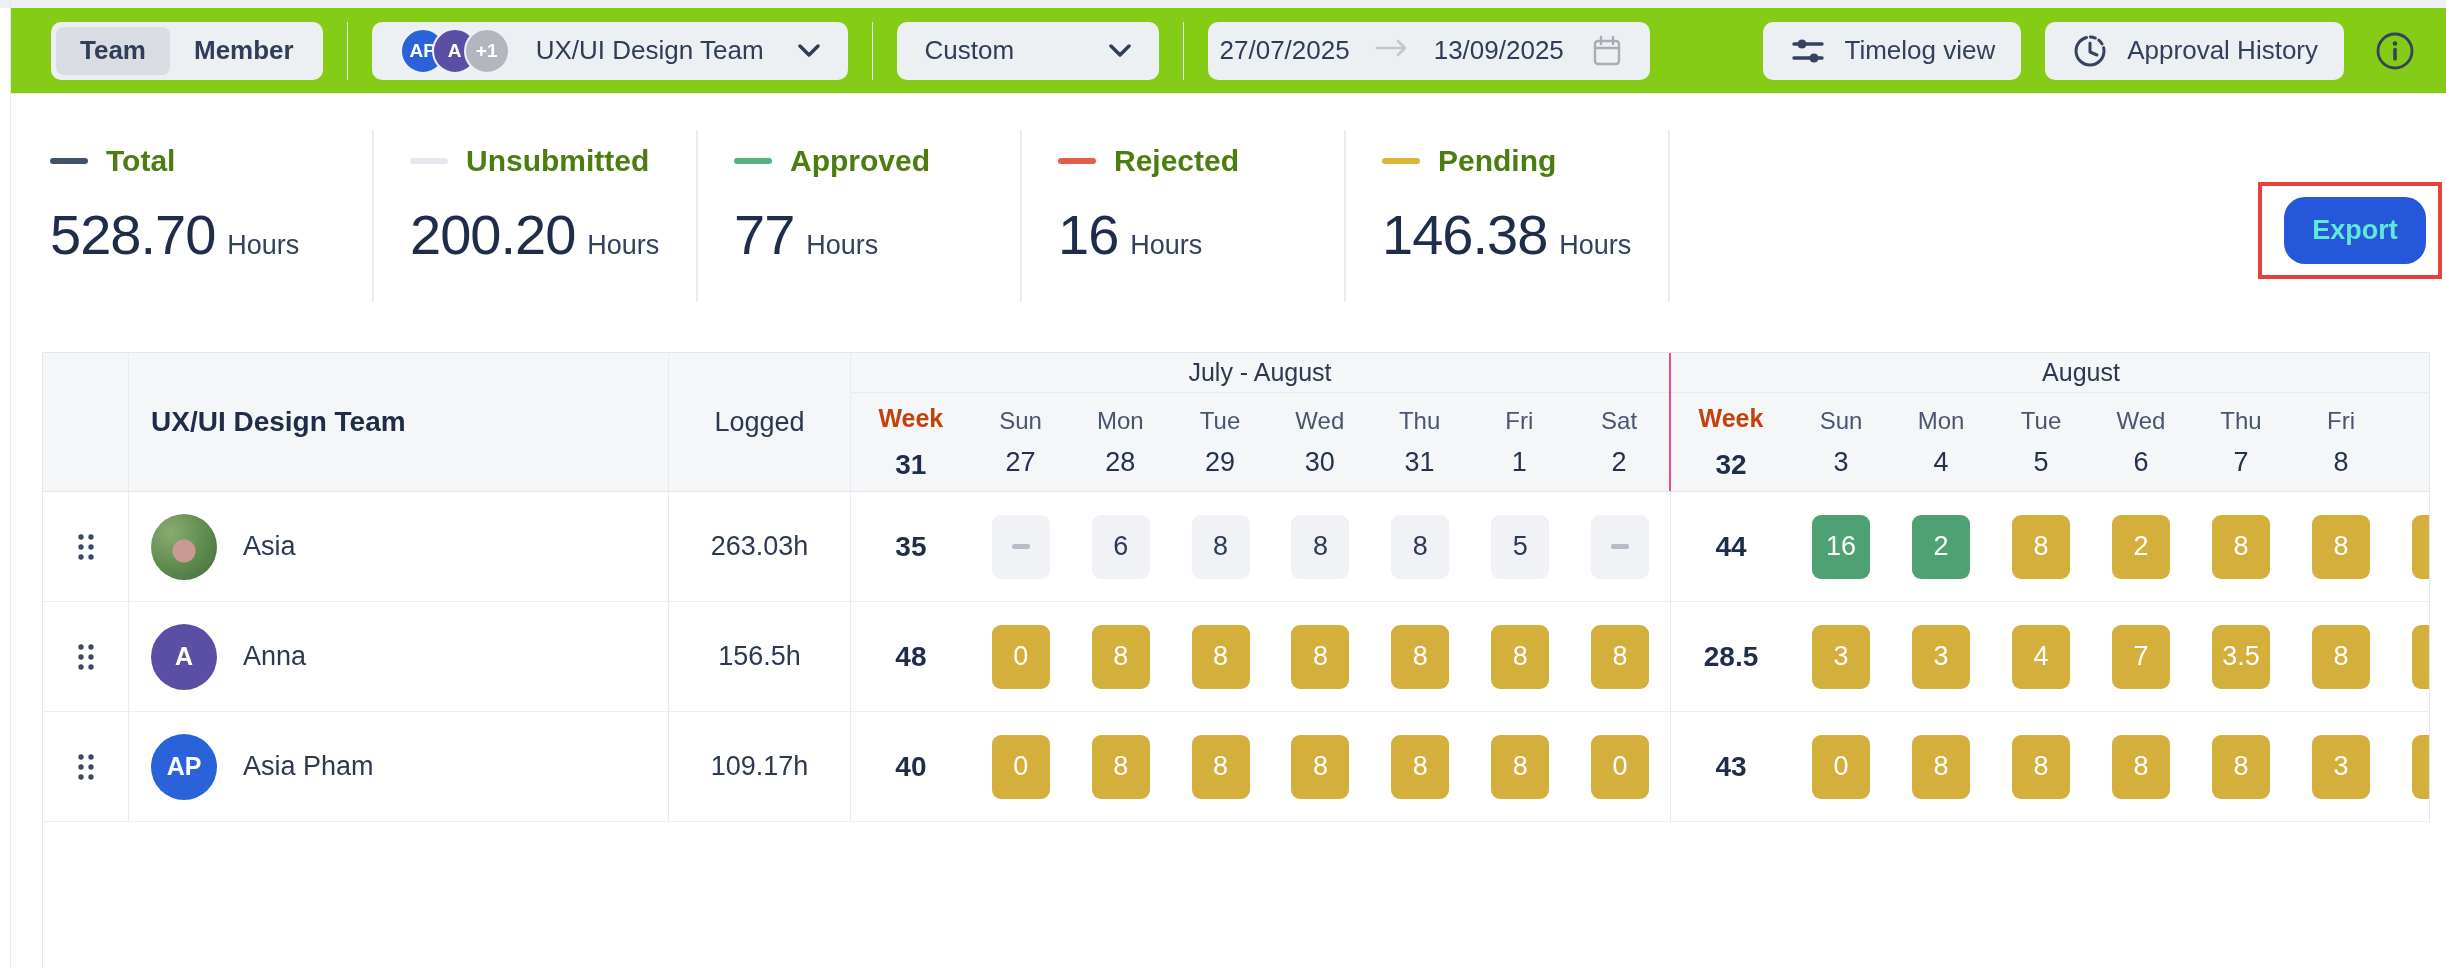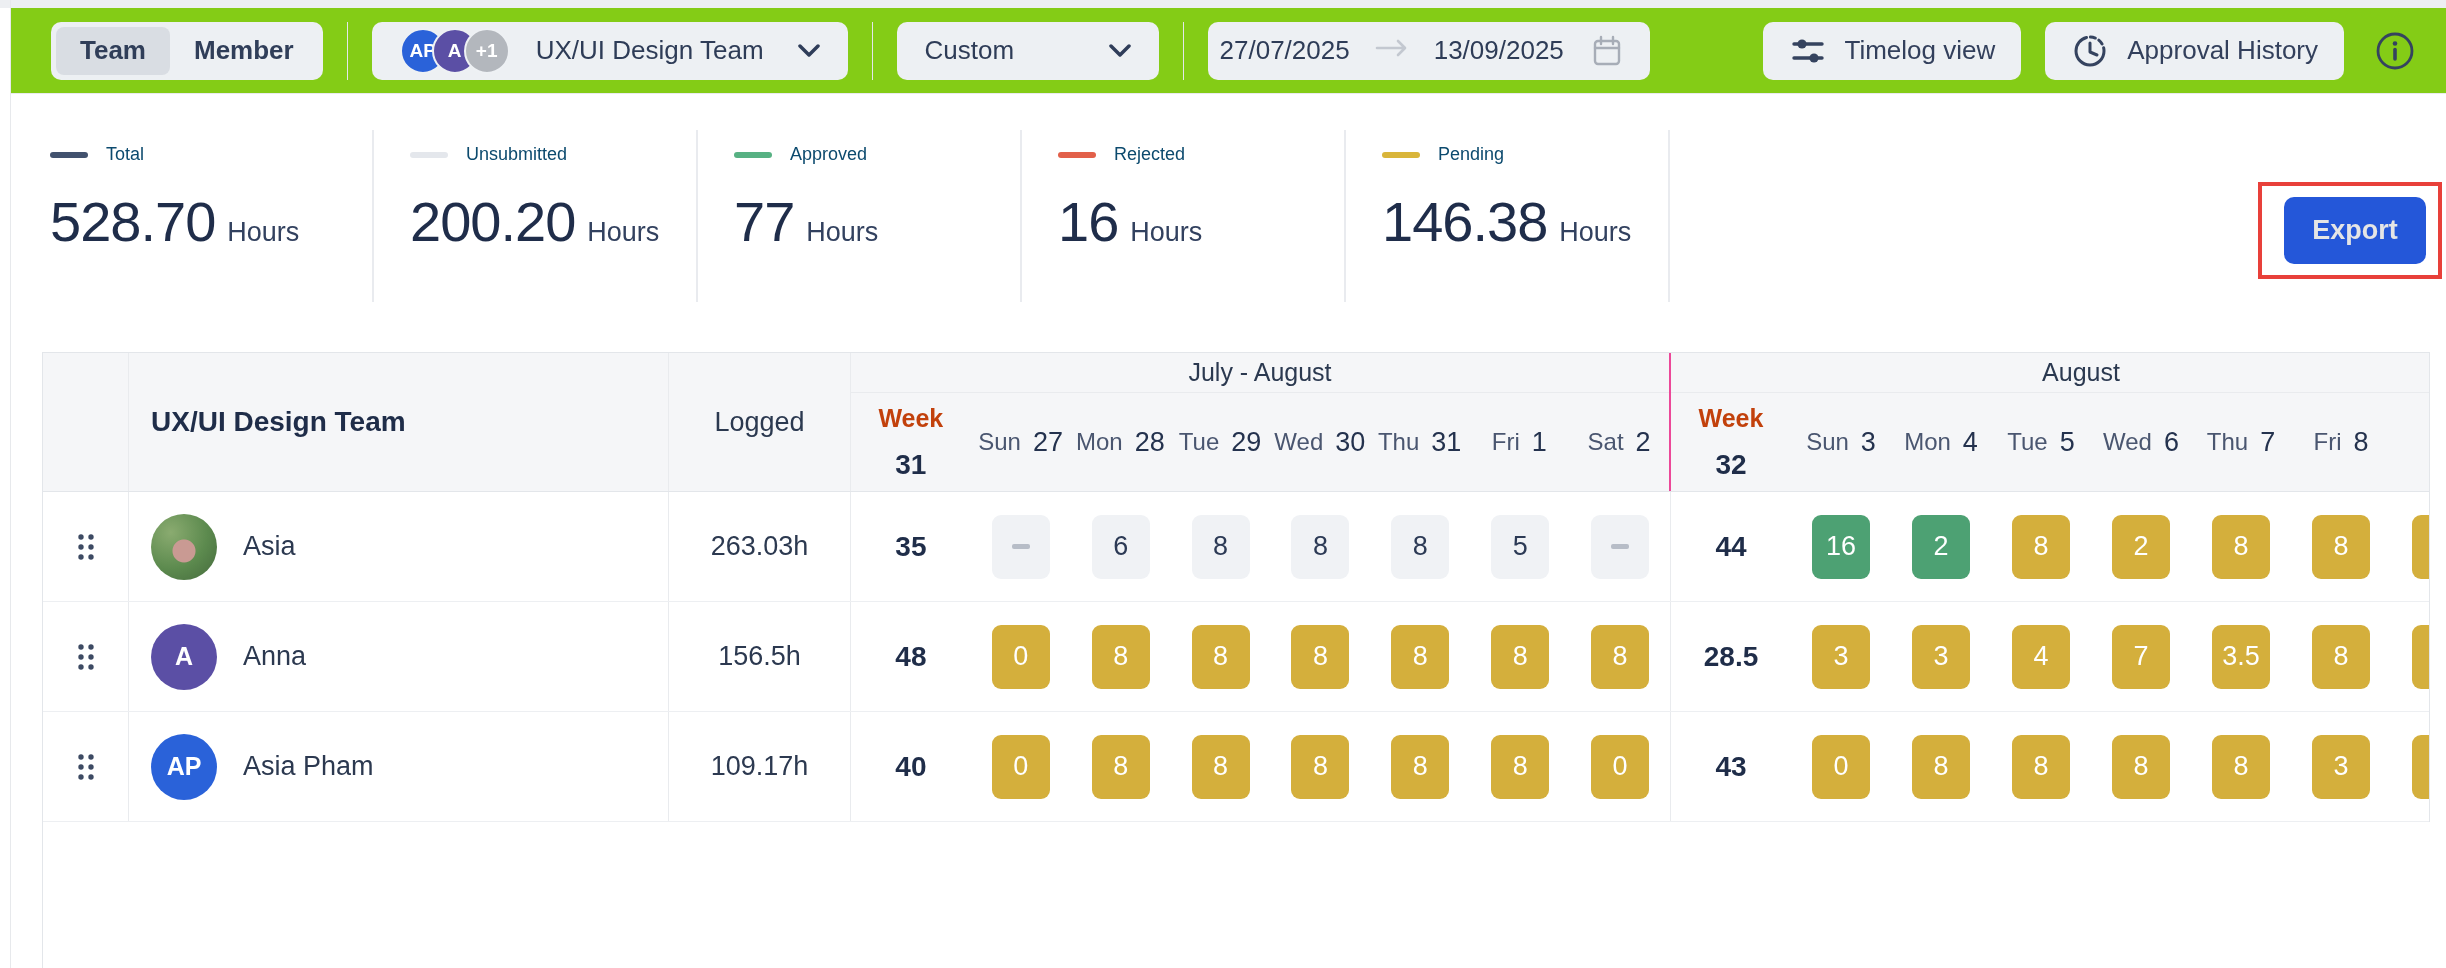--- a/index.html
+++ b/index.html
@@ -36,45 +36,45 @@
   .btn-gray { display:flex; align-items:center; gap:18px; background:#edf0f3; border-radius:10px; height:58px; padding:0 26px;
     font-size:26px; color:#33405c; cursor:pointer; white-space:nowrap; }
   .info-btn { background:none; border:none; display:flex; align-items:center; cursor:pointer; margin-left:6px; }
 
   
   .summary { position:absolute; top:130px; left:50px; right:0; height:172px; display:flex; }
   .stat { width:324px; border-right:2px solid #e9ebef; padding:14px 0 0 0; }
   .stat + .stat { padding-left:36px; }
   .stat-label-row { display:flex; align-items:center; gap:18px; }
   .swatch { width:38px; height:6px; border-radius:3px; flex:0 0 auto; }
-  .stat-label { font-size:18px; font-weight:400; color:#0c4a6e; }
+  .stat-label { font-size:30px; font-weight:700; color:#4d7c0f; }
   .stat-value-row { display:flex; align-items:baseline; margin-top:24px; }
   .stat-num { font-size:56px; color:#1f2d4a; letter-spacing:-1px; }
   .stat-unit { font-size:27px; color:#32415f; margin-left:12px; }
 
   .export-annotation { position:absolute; left:2258px; top:182px; width:184px; height:97px; border:4px solid #e8403a; z-index:4; }
-  .export-btn { position:absolute; left:2284px; top:197px; width:142px; height:67px; background:#2457d9; color:#e5e5e5;
-    font-size:27px; font-weight:700; border-radius:10px; display:flex; align-items:center; justify-content:center; cursor:pointer; z-index:5; border:none; }
+  .export-btn { position:absolute; left:2284px; top:197px; width:142px; height:67px; background:#2457d9; color:#5eead4;
+    font-size:27px; font-weight:700; border-radius:21px; display:flex; align-items:center; justify-content:center; cursor:pointer; z-index:5; border:none; }
 
   
   .table-wrap { position:absolute; left:42px; top:352px; width:2388px; height:616px; border-left:1px solid #e3e6ea; overflow:hidden; }
   .table-wrap::after { content:""; position:absolute; right:0; top:0; height:470px; width:1px; background:#e3e6ea; }
   .thead { display:flex; width:2448px; height:140px; background:#f5f6f8; border-top:1px solid #e3e6ea; border-bottom:1px solid #e3e6ea; }
   .col-handle { width:86px; flex:0 0 auto; border-right:1px solid #e9ebee; display:flex; align-items:center; justify-content:center; }
   .col-name { width:540px; flex:0 0 auto; border-right:1px solid #e9ebee; display:flex; align-items:center; padding-left:22px; }
   .col-logged { width:182px; flex:0 0 auto; border-right:1px solid #e9ebee; display:flex; align-items:center; justify-content:center; font-size:27px; color:#2b3950; }
   .team-header { font-size:28px; font-weight:700; color:#1f2d49; }
   .hgroup { width:820px; flex:0 0 auto; display:flex; flex-direction:column; }
   .hgroup.gsep { border-right:2px solid #ec4899; }
   .group-title { height:40px; display:flex; align-items:center; justify-content:center; font-size:25px; color:#2b3950; border-bottom:1px solid #e9ebee; }
   .group-cols { flex:1; display:flex; }
   .hcol-week { width:120px; display:flex; flex-direction:column; align-items:center; justify-content:center; gap:16px; }
   .hweek-label { font-size:25px; font-weight:700; color:#c2410c; }
   .hweek-num { font-size:28px; font-weight:700; color:#1f2d49; }
-  .hcol-day { width:100px; display:flex; flex-direction:row; align-items:center; justify-content:center; gap:12px; }
+  .hcol-day { width:100px; display:flex; flex-direction:column; align-items:center; justify-content:center; gap:12px; }
   .dow { font-size:24px; color:#4a5670; }
   .dom { font-size:27px; color:#24324e; }
 
   .tbody { width:2448px; }
   .trow { display:flex; width:2448px; height:110px; background:#fff; border-bottom:1px solid #edeff2; }
   .trow .col-name { gap:26px; }
   .avatar { width:66px; height:66px; border-radius:50%; color:#fff; font-size:25px; font-weight:700;
     display:flex; align-items:center; justify-content:center; flex:0 0 auto; }
   .avatar.photo { background:
       radial-gradient(circle at 50% 56%, #c99a93 0 11px, rgba(0,0,0,0) 12px),

